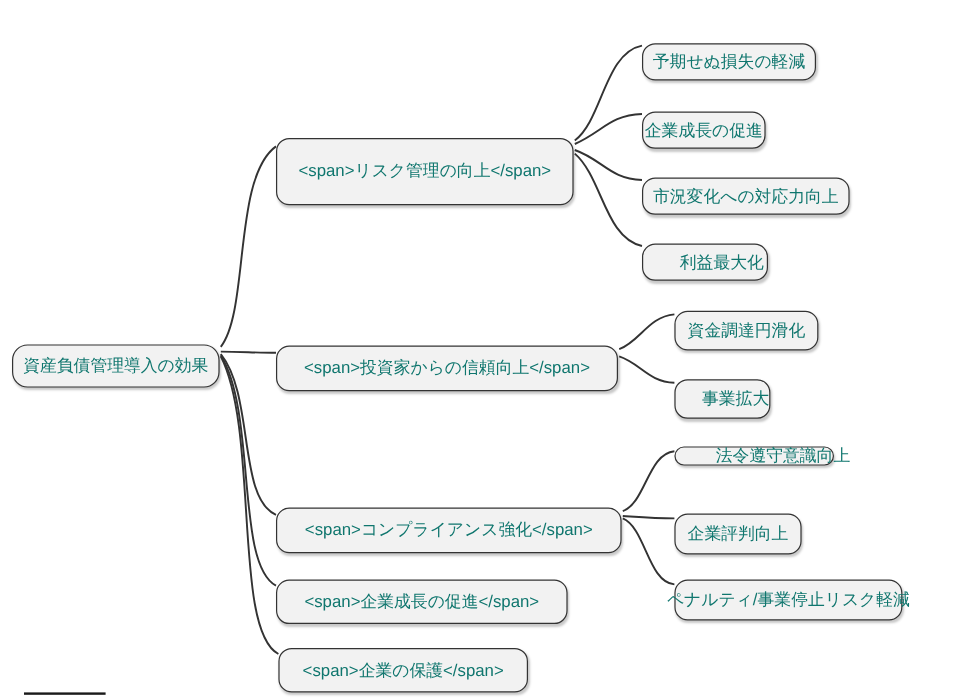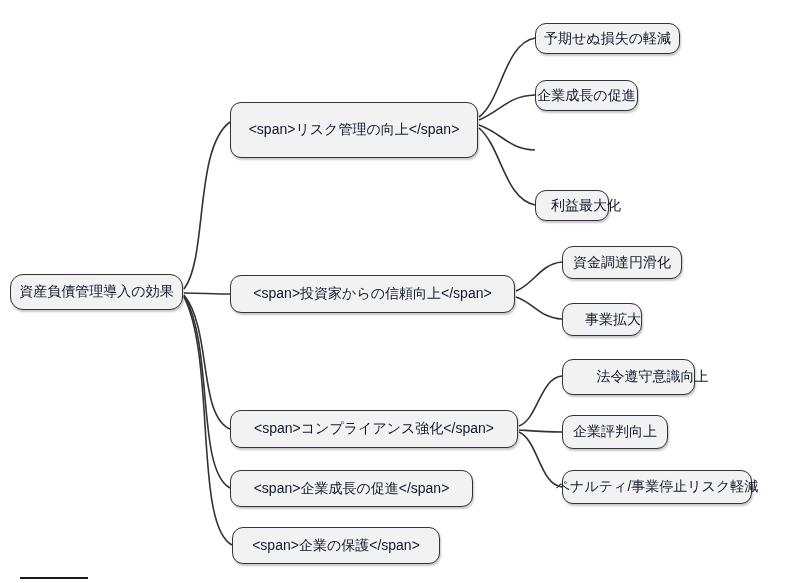--- a/index.html
+++ b/index.html
@@ -32,23 +32,24 @@
     position: absolute;
     z-index: 2;
     box-sizing: border-box;
     background: #f2f2f2;
     border: 1.8px solid #333333;
     border-radius: 11px;
     display: flex;
     align-items: center;
     justify-content: center;
     white-space: nowrap;
-    color: #0f172a;
+    color: #0f766e;
     font-size: 14px;
     box-shadow: 1px 2px 2px rgba(0,0,0,0.22);
+    margin-top: 13px;
   }
   .node.root { border-radius: 13px; }
   .artifact-line {
     position: absolute;
     left: 20px;
     top: 577px;
     width: 68px;
     height: 2px;
     background: #1a1a1a;
     z-index: 3;
@@ -102,32 +103,35 @@
   <div class="node branch" style="left:232px; top:527px; width:208px; height:37px;">
     <span>&lt;span&gt;企業の保護&lt;/span&gt;</span>
   </div>
 
   <div class="node leaf" style="left:535px; top:23px; width:145px; height:31px;">
     <span>予期せぬ損失の軽減</span>
   </div>
   <div class="node leaf" style="left:535px; top:80px; width:103px; height:31px;">
     <span>企業成長の促進</span>
   </div>
-  <div class="node leaf" style="left:535px; top:190px; width:74px; height:31px;padding-left:28px;">
+  <div class="node leaf" style="left:535px; top:135px; width:173px; height:31px;">
+    <span>市況変化への対応力向上</span>
+  </div>
+  <div class="node leaf" style="left:535px; top:190px; width:105px; height:31px;padding-left:28px;">
     <span>利益最大化</span>
   </div>
 
   <div class="node leaf" style="left:562px; top:246px; width:120px; height:33px;">
     <span>資金調達円滑化</span>
   </div>
   <div class="node leaf" style="left:562px; top:303px; width:80px; height:33px;justify-content:flex-end;">
     <span>事業拡大</span>
   </div>
 
-  <div class="node leaf" style="left:562px; top:359px; width:133px; height:36px;padding-left:48px;">
+  <div class="node leaf" style="left:562px; top:359px; width:133px; height:16px;padding-left:48px;">
     <span>法令遵守意識向上</span>
   </div>
   <div class="node leaf" style="left:562px; top:415px; width:106px; height:34px;">
     <span>企業評判向上</span>
   </div>
   <div class="node leaf" style="left:562px; top:470px; width:190px; height:34px;">
     <span>ペナルティ/事業停止リスク軽減</span>
   </div>
 
   <div class="artifact-line"></div>

